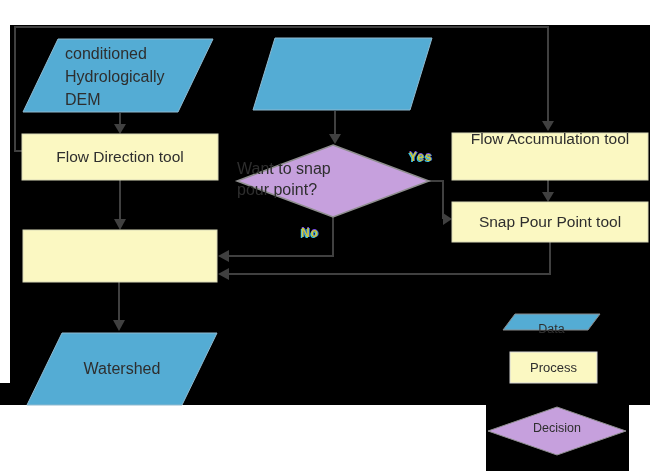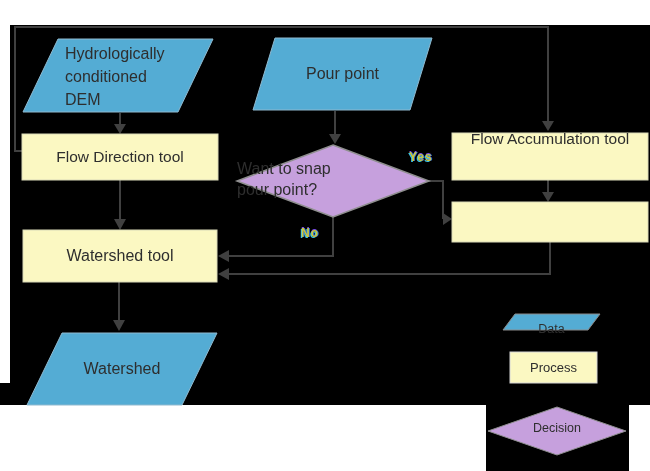--- a/index.html
+++ b/index.html
@@ -66,32 +66,31 @@
     <polygon points="333,145 429,181 333,217 237,181" stroke-width="1.5" fill="#c6a0dd" stroke="#8f8f8f"></polygon>
     <rect x="23" y="230" width="194" height="52" stroke-width="1" fill="#fbf8c2" stroke="#d9d9b8"></rect>
     <polygon points="62,333 217,333 182,405 27,405" stroke-width="1" fill="#54acd4" stroke="#8fb9cf"></polygon>
 
     <polygon points="515,314 600,314 588,330 503,330" stroke-width="1" fill="#54acd4" stroke="#8a8a8a"></polygon>
     <rect x="510" y="352" width="87" height="31" stroke-width="1" fill="#fbf8c2" stroke="#d6d6d6"></rect>
     <polygon points="557,407 626,431 557,455 488,431" stroke-width="1" fill="#c6a0dd" stroke="#8f8f8f"></polygon>
   </svg>
 
   <div class="label lines" style="left:65px;top:42px;width:120px;height:68px">
+    <span>conditioned</span>
     <span>Hydrologically</span>
-    <span>conditioned</span>
     <span>DEM</span>
   </div>
-  <div class="label" style="left:253px;top:38px;width:179px;height:72px">Pour point</div>
   <div class="label" style="left:22px;top:134px;width:196px;height:46px;font-size:15.5px">Flow Direction tool</div>
   <div class="label" style="left:452px;top:115px;width:196px;height:47px;font-size:15.5px">Flow Accumulation tool</div>
+  <div class="label" style="left:452px;top:202px;width:196px;height:40px;font-size:15.5px">Snap Pour Point tool</div>
   <div class="label lines centered" style="left:237px;top:158px;width:192px;height:46px;line-height:21px">
     <span>Want to snap</span>
     <span>pour point?</span>
   </div>
-  <div class="label" style="left:23px;top:230px;width:194px;height:52px">Watershed tool</div>
   <div class="label" style="left:27px;top:333px;width:190px;height:72px">Watershed</div>
 
   <span class="edge-label" style="left:409px;top:151px">Yes</span>
   <span class="edge-label" style="left:301px;top:227px">No</span>
 
   <div class="label small" style="left:503px;top:313px;width:97px;height:32px">Data</div>
   <div class="label small" style="left:510px;top:352px;width:87px;height:31px;font-size:13px">Process</div>
   <div class="label small" style="left:488px;top:404px;width:138px;height:48px">Decision</div>
 
 </div>

